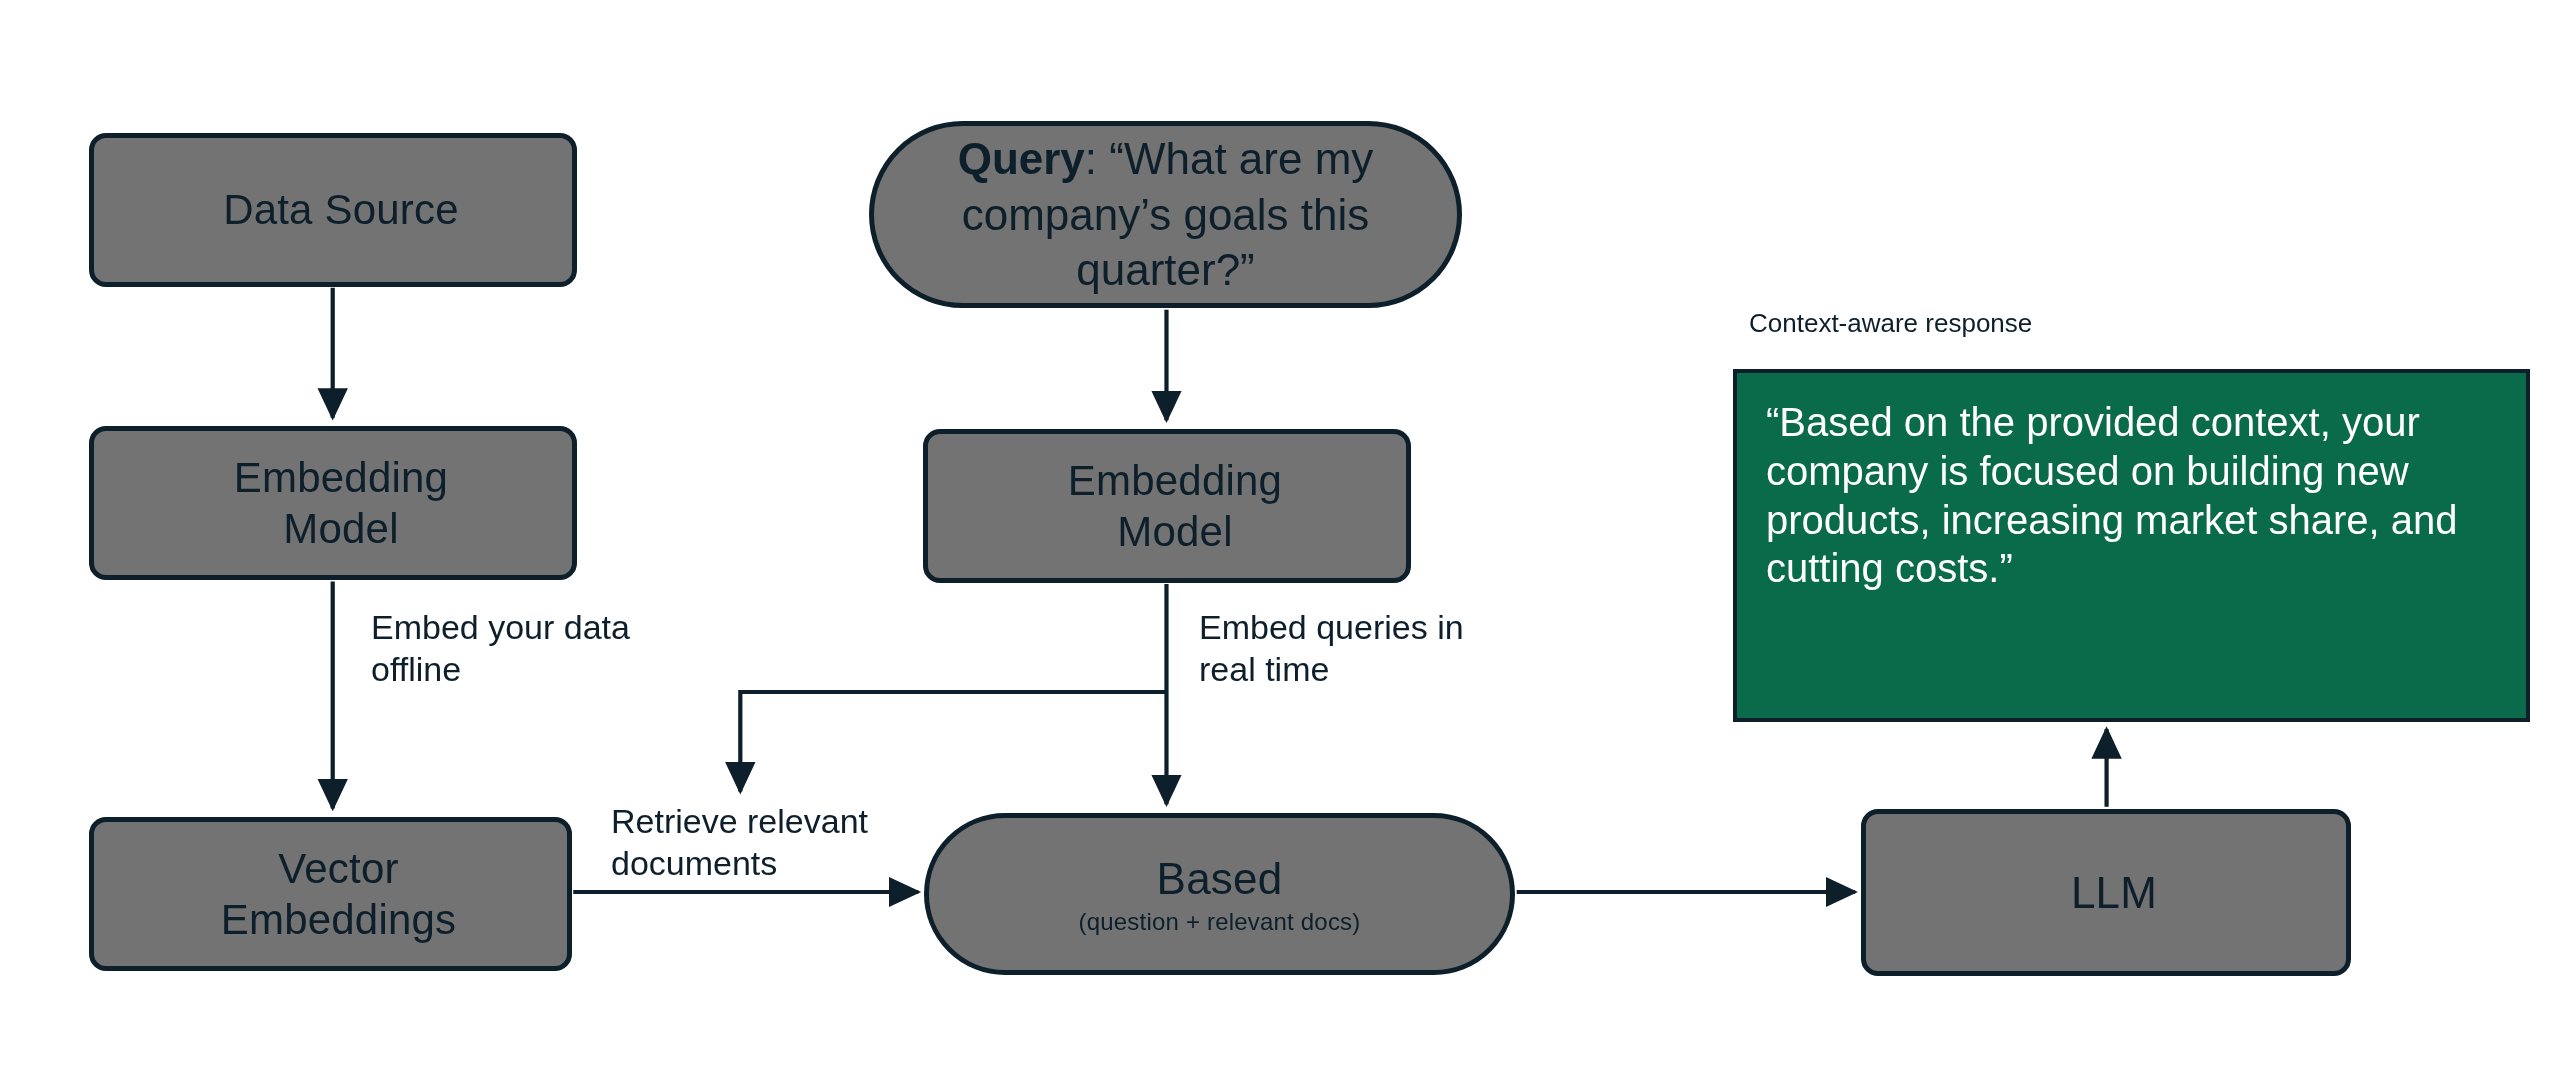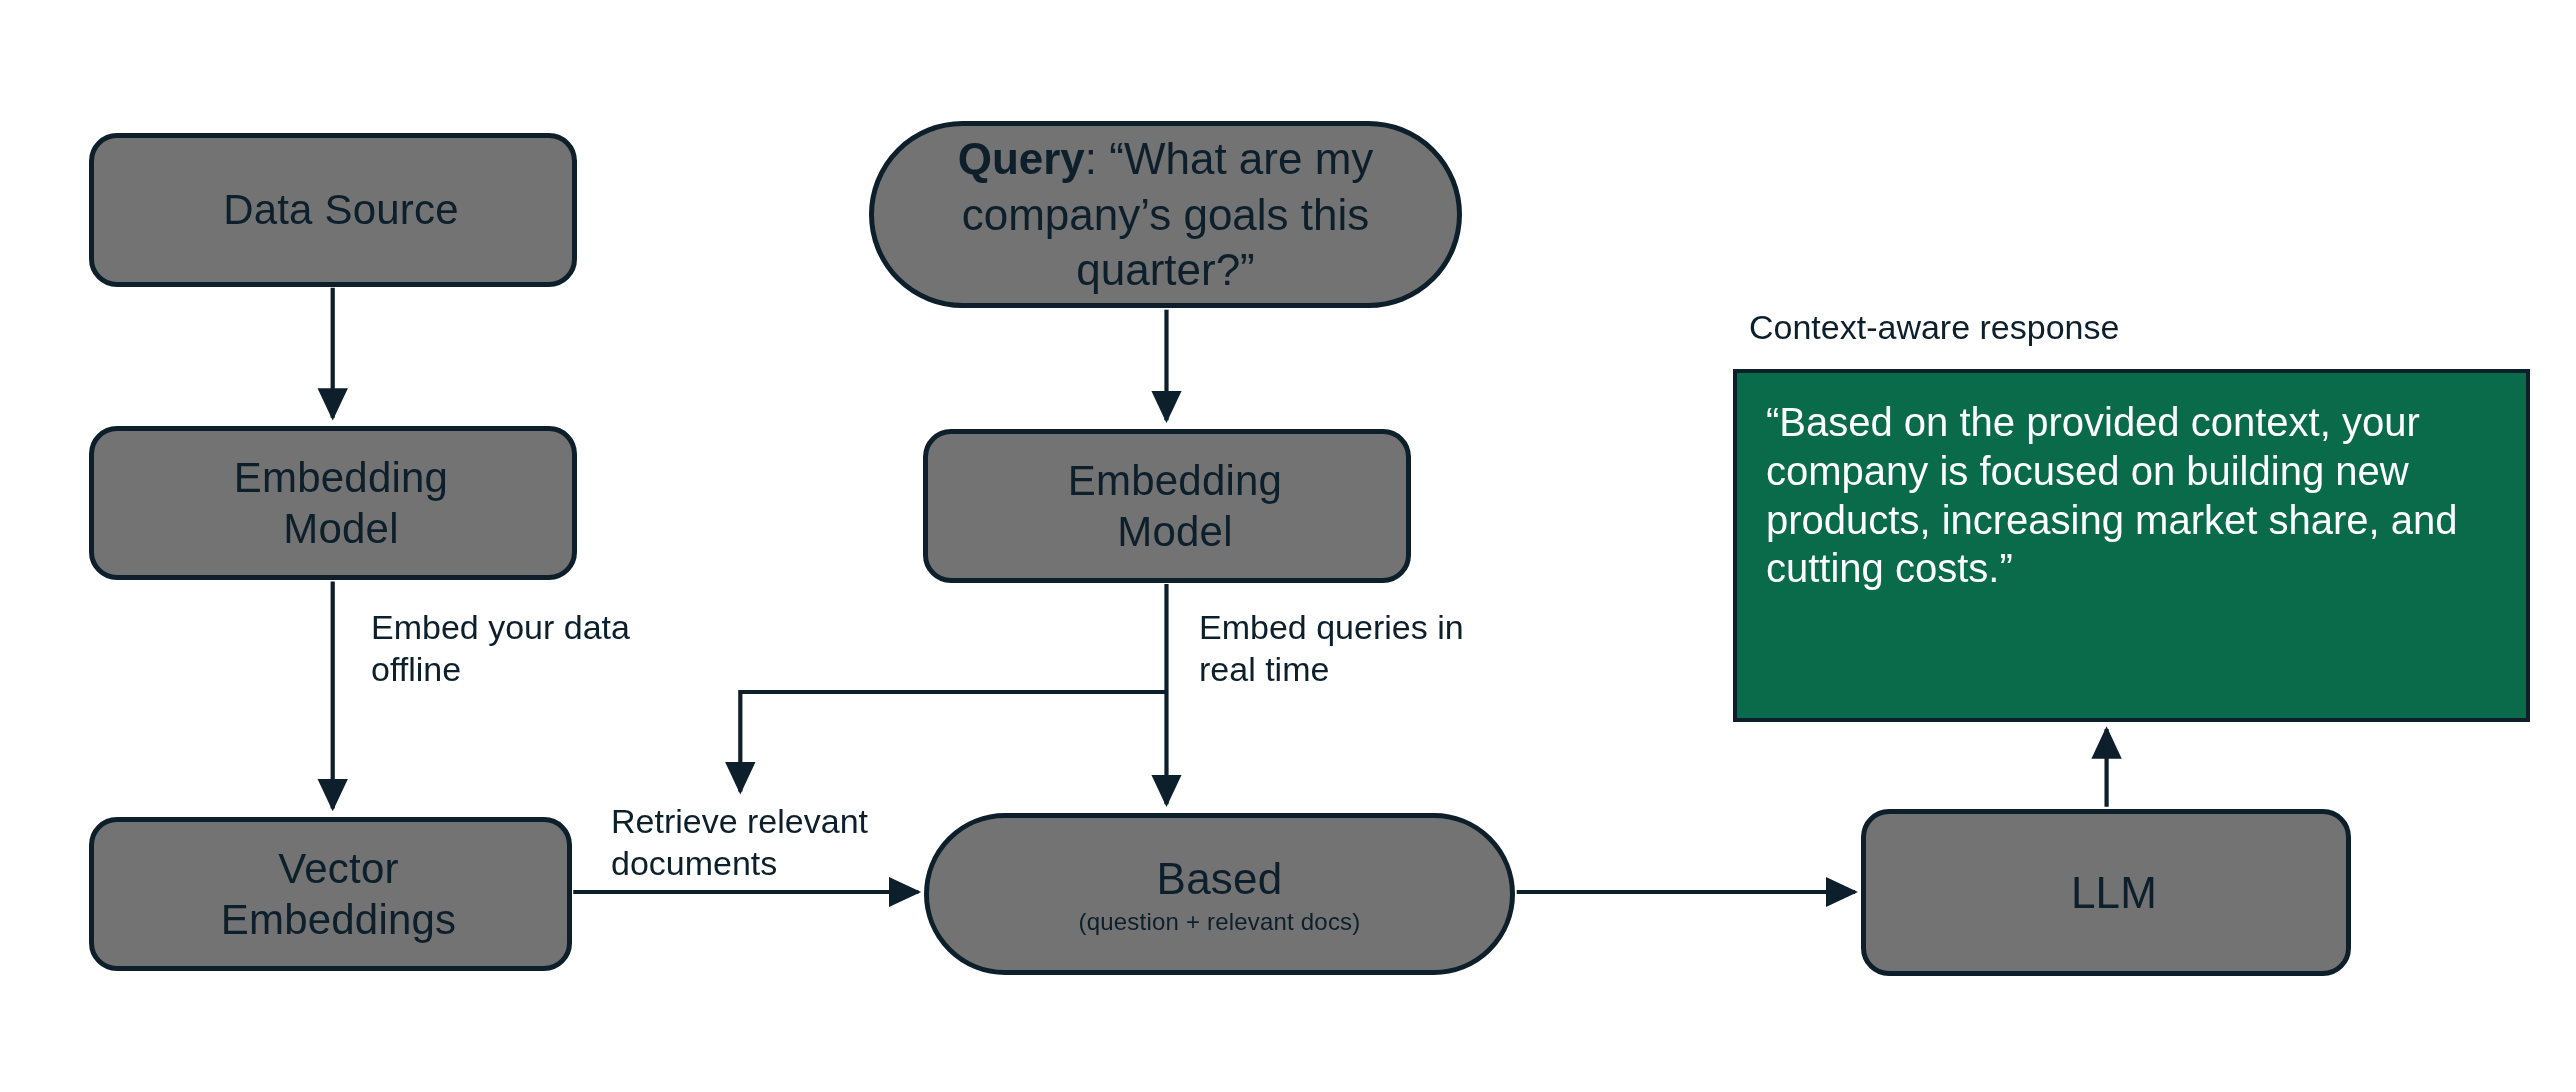--- a/index.html
+++ b/index.html
@@ -35,21 +35,21 @@
     display: flex;
     flex-direction: column;
     align-items: center;
     justify-content: center;
     text-align: center;
     background: #737373;
     border: 5.9px solid #0d1f2b;
     color: #0d1f2b;
     line-height: 1.22;
   }
-  .node.rounded { border-radius: 28px; padding-left: 16px; }
+  .node.rounded { border-radius: 17px; padding-left: 16px; }
   .node.pill { border-radius: 843px; }
 
   .node .line-main { font-size: 42px; letter-spacing: 0.2px; }
   .node .line-sub  { font-size: 34px; letter-spacing: 0.2px; }
 
   
   #node-data-source     { left: 89px;  top: 133px;  width: 488px;  height: 154px; }
   #node-embed-model-1   { left: 89px;  top: 426px;  width: 488px;  height: 154px; }
   #node-vector-embed    { left: 89px;  top: 817px;  width: 483px;  height: 154px; }
   #node-query           { left: 869px; top: 121px;  width: 593px;  height: 187px; }
@@ -77,21 +77,21 @@
     border: 4.2px solid #0d1f2b;
     color: #ffffff;
     padding: 25px 30px 0 29px;
     font-size: 40px;
     line-height: 1.22;
   }
   #answer-caption {
     position: absolute;
     left: 1749px;
     top: 308px;
-    font-size: 34px;
+    font-size: 26px;
     color: #0d1f2b;
     white-space: nowrap;
   }
 
   
   .edge-label {
     position: absolute;
     font-size: 34px;
     line-height: 1.24;
     color: #0d1f2b;

